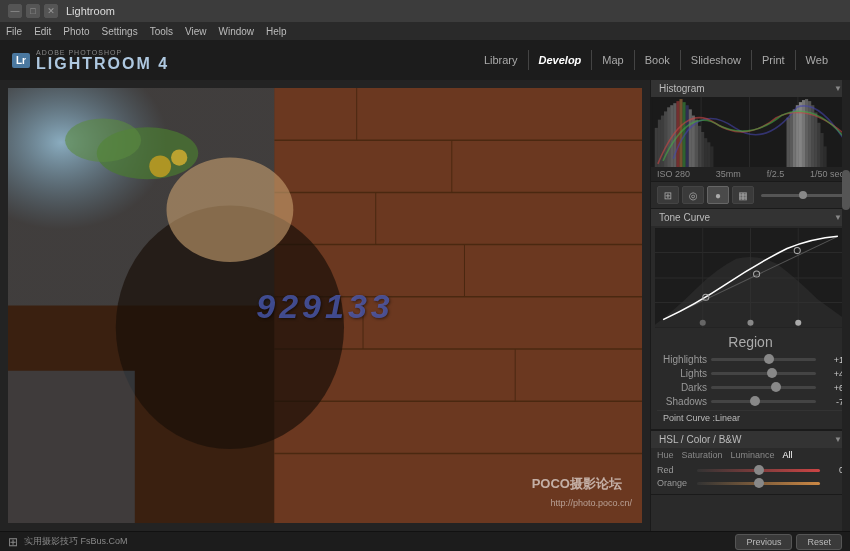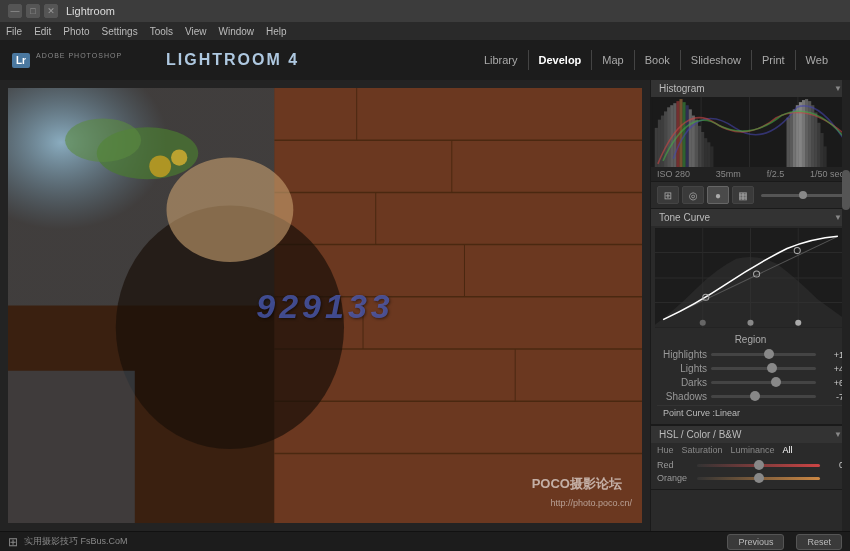--- a/index.html
+++ b/index.html
@@ -69,22 +69,21 @@
     .lr-badge {
       background: #4a78a0;
       color: #fff;
       font-size: 10px;
       font-weight: bold;
       padding: 2px 4px;
       border-radius: 2px;
     }
     .logo-text {
       display: flex;
-      flex-direction: row;
-      gap: 44px;
+      flex-direction: column;
     }
     .logo-adobe {
       font-size: 7px;
       color: #888;
       letter-spacing: 1px;
     }
     .logo-lr {
       font-size: 16px;
       font-weight: bold;
       color: #aec8e0;
@@ -101,20 +100,21 @@
     .nav-tab {
       padding: 4px 10px;
       color: #aaa;
       cursor: pointer;
       border-right: 1px solid #444;
     }
     .nav-tab:last-child { border-right: none; }
     .nav-tab.active {
       color: #fff;
       font-weight: bold;
+      font-style: italic;
     }
 
     
     .main-area {
       display: flex;
       height: calc(551px - 22px - 18px - 40px - 20px);
     }
 
     
     .photo-panel {
@@ -297,21 +297,21 @@
 
     
     .region-section {
       padding: 4px 6px;
       font-size: 10px;
     }
     .region-title {
       color: #aaa;
       margin-bottom: 4px;
       text-align: center;
-      font-size: 10px;
+      font-size: 14px;
     }
     .slider-row {
       display: flex;
       align-items: center;
       margin-bottom: 3px;
       gap: 4px;
     }
     .slider-label {
       width: 50px;
       color: #999;
@@ -423,21 +423,21 @@
     }
     .bottom-left {
       display: flex;
       align-items: center;
       gap: 6px;
     }
 
     
     .bottom-nav-btns {
       display: flex;
-      gap: 12px;
+      gap: 4px;
     }
     .bottom-nav-btn {
       background: #3a3a3a;
       border: 1px solid #555;
       border-radius: 3px;
       color: #bbb;
       font-size: 9px;
       padding: 2px 10px;
       cursor: pointer;
     }

